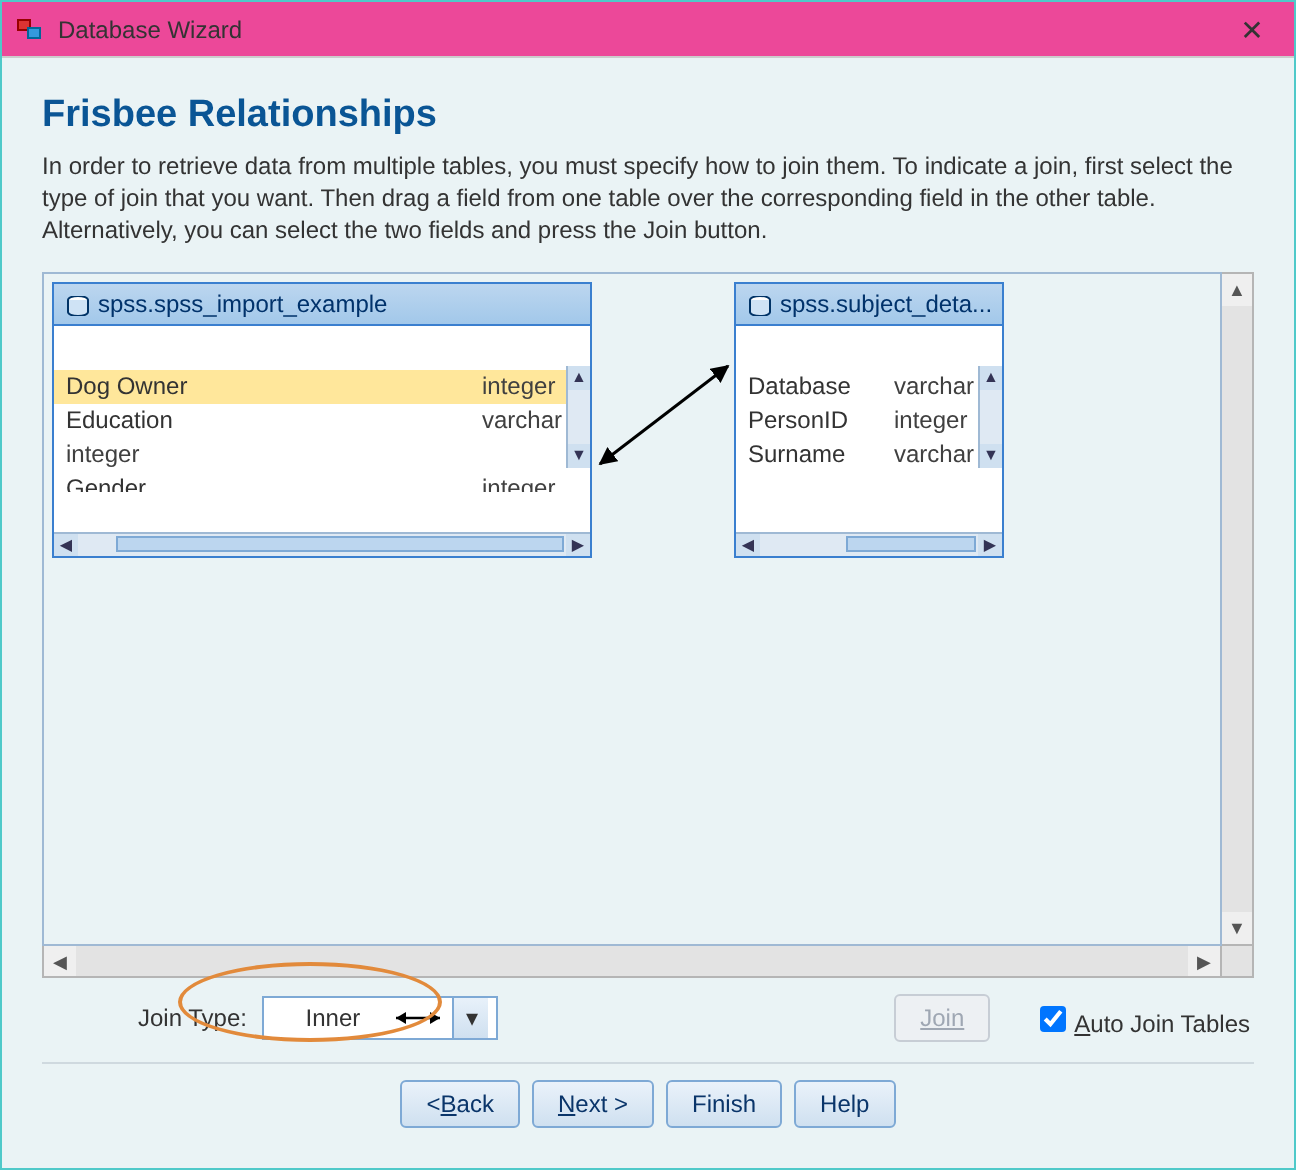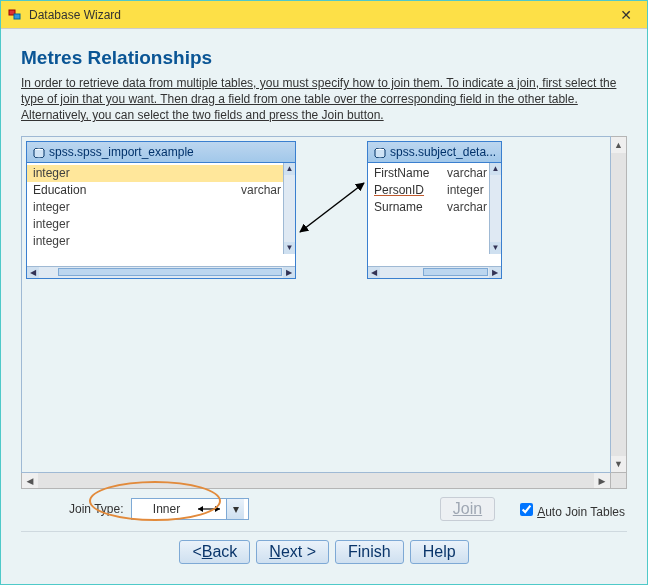--- a/index.html
+++ b/index.html
@@ -11,21 +11,21 @@
     background: #fff;
   }
   .window {
     width: 648px; height: 585px;
     border: 1px solid #4fc9c9;
     background: #eaf3f5;
     display: flex; flex-direction: column;
   }
   .titlebar {
     height: 28px;
-    background: #fde047;
+    background: #ec4899;
     border-bottom: 1px solid #ccc;
     display: flex; align-items: center;
     padding: 0 6px;
   }
   .titlebar .app-icon {
     width: 16px; height: 16px;
     margin-right: 6px;
     display: inline-flex; align-items: center; justify-content: center;
   }
   .titlebar .title { flex: 1; font-size: 12px; color: #333; }
@@ -44,21 +44,20 @@
     font-size: 19px;
     font-weight: bold;
     color: #0a5595;
     margin: 4px 0 6px 0;
   }
   .desc {
     font-size: 12px;
     color: #333;
     line-height: 1.35;
     margin-bottom: 12px;
-    text-decoration: underline;
   }
   .canvas-wrap {
     position: relative;
     flex: 1;
     display: flex;
   }
   .canvas {
     position: relative;
     flex: 1;
     border: 1px solid #9fb9d4;
@@ -98,21 +97,21 @@
   .hscroll-corner {
     width: 16px;
     background: #e3e3e3;
     border: 1px solid #b5b5b5;
     border-top: none; border-left: none;
   }
   .table-box {
     position: absolute;
     background: #fff;
     border: 1px solid #3a7fcf;
-    display: flex; flex-direction: column;
+    display: flex; flex-direction: column; gap: 20px;
   }
   .table-box .header {
     background: linear-gradient(#bcd6ef,#a2c8ea);
     border-bottom: 1px solid #3a7fcf;
     padding: 3px 6px;
     font-size: 12px;
     color: #00326b;
     display: flex; align-items: center;
     overflow: hidden; white-space: nowrap;
   }
@@ -129,21 +128,21 @@
   }
   .table-box .row {
     display: flex;
     padding: 0 6px;
     font-size: 12px;
     line-height: 17px;
   }
   .table-box .row .fname { flex: 1; white-space: nowrap; overflow: hidden; }
   .table-box .row .ftype { color: #404040; width: 48px; }
   .table-box .row.sel { background: #ffe79b; }
-  .table-box .row.link .fname { text-decoration: underline; text-decoration-color: #c05a2e; }
+  .table-box .row.link .fname { text-decoration-color: #c05a2e; }
   .table-box .tb-vscroll {
     position: absolute; right: 0; top: 0; bottom: 12px;
     width: 12px;
     background: #dfe9f3;
     border-left: 1px solid #9fb9d4;
     display: flex; flex-direction: column; justify-content: space-between;
   }
   .table-box .tb-hscroll {
     height: 12px;
     background: #dfe9f3;
@@ -204,21 +203,21 @@
     align-self: stretch;
   }
   .spacer { flex: 1; }
   .btn {
     height: 24px;
     padding: 0 12px;
     background: linear-gradient(#eaf2fa,#cfe0f0);
     border: 1px solid #7ea9d5;
     border-radius: 3px;
     color: #0a356a;
-    font-size: 16px;
+    font-size: 12px;
     display: inline-flex; align-items: center; justify-content: center;
     cursor: pointer;
     margin: 0 3px;
   }
   .btn.disabled {
     color: #9fa7b3;
     background: #edf0f3;
     border-color: #c7cdd5;
     cursor: default;
   }
@@ -247,48 +246,50 @@
       <svg width="16" height="16" viewBox="0 0 16 16">
         <rect x="2" y="3" width="6" height="5" fill="#d33" stroke="#900" stroke-width="1"></rect>
         <rect x="7" y="7" width="6" height="5" fill="#39d" stroke="#069" stroke-width="1"></rect>
       </svg>
     </span>
     <span class="title">Database Wizard</span>
     <span class="close">✕</span>
   </div>
 
   <div class="content">
-    <h1>Metres Relationships</h1>
+    <h1>Frisbee Relationships</h1>
     <div class="desc">In order to retrieve data from multiple tables, you must specify how to join them. To indicate a join, first select the type of join that you want. Then drag a field from one table over the corresponding field in the other table. Alternatively, you can select the two fields and press the Join button.</div>
 
     <div class="canvas-wrap">
       <div class="canvas">
 
         <div class="table-box" style="left:4px; top:4px; width:270px; height:138px;">
           <div class="header">
             <span class="ticon">
               <svg width="12" height="10" viewBox="0 0 12 10">
                   <ellipse cx="6" cy="2" rx="5" ry="2" fill="#fff" stroke="#036"></ellipse>
                   <path d="M1 2v6a5 2 0 0 0 10 0V2" fill="#cfe3f5" stroke="#036"></path>
                 </svg>
             </span>
             <span>spss.spss_import_example</span>
           </div>
           <div class="body">
             <div class="row sel">
+              <span class="fname">Dog Owner</span>
               <span class="ftype">integer</span>
             </div>
             <div class="row">
               <span class="fname">Education</span>
               <span class="ftype">varchar</span>
             </div>
             <div class="row">
               <span class="ftype">integer</span>
             </div>
             <div class="row">
+              <span class="fname">Gender</span>
               <span class="ftype">integer</span>
             </div>
             <div class="row link">
               <span class="ftype">integer</span>
             </div>
             <div class="tb-vscroll">
               <div class="tb-arrow">▲</div>
               <div class="tb-arrow">▼</div>
             </div>
           </div>
@@ -306,21 +307,21 @@
             <span class="ticon">
               <svg width="12" height="10" viewBox="0 0 12 10">
                   <ellipse cx="6" cy="2" rx="5" ry="2" fill="#fff" stroke="#036"></ellipse>
                   <path d="M1 2v6a5 2 0 0 0 10 0V2" fill="#cfe3f5" stroke="#036"></path>
                 </svg>
             </span>
             <span>spss.subject_deta...</span>
           </div>
           <div class="body">
             <div class="row">
-              <span class="fname">FirstName</span>
+              <span class="fname">Database</span>
               <span class="ftype">varchar</span>
             </div>
             <div class="row link">
               <span class="fname">PersonID</span>
               <span class="ftype">integer</span>
             </div>
             <div class="row">
               <span class="fname">Surname</span>
               <span class="ftype">varchar</span>
             </div>

